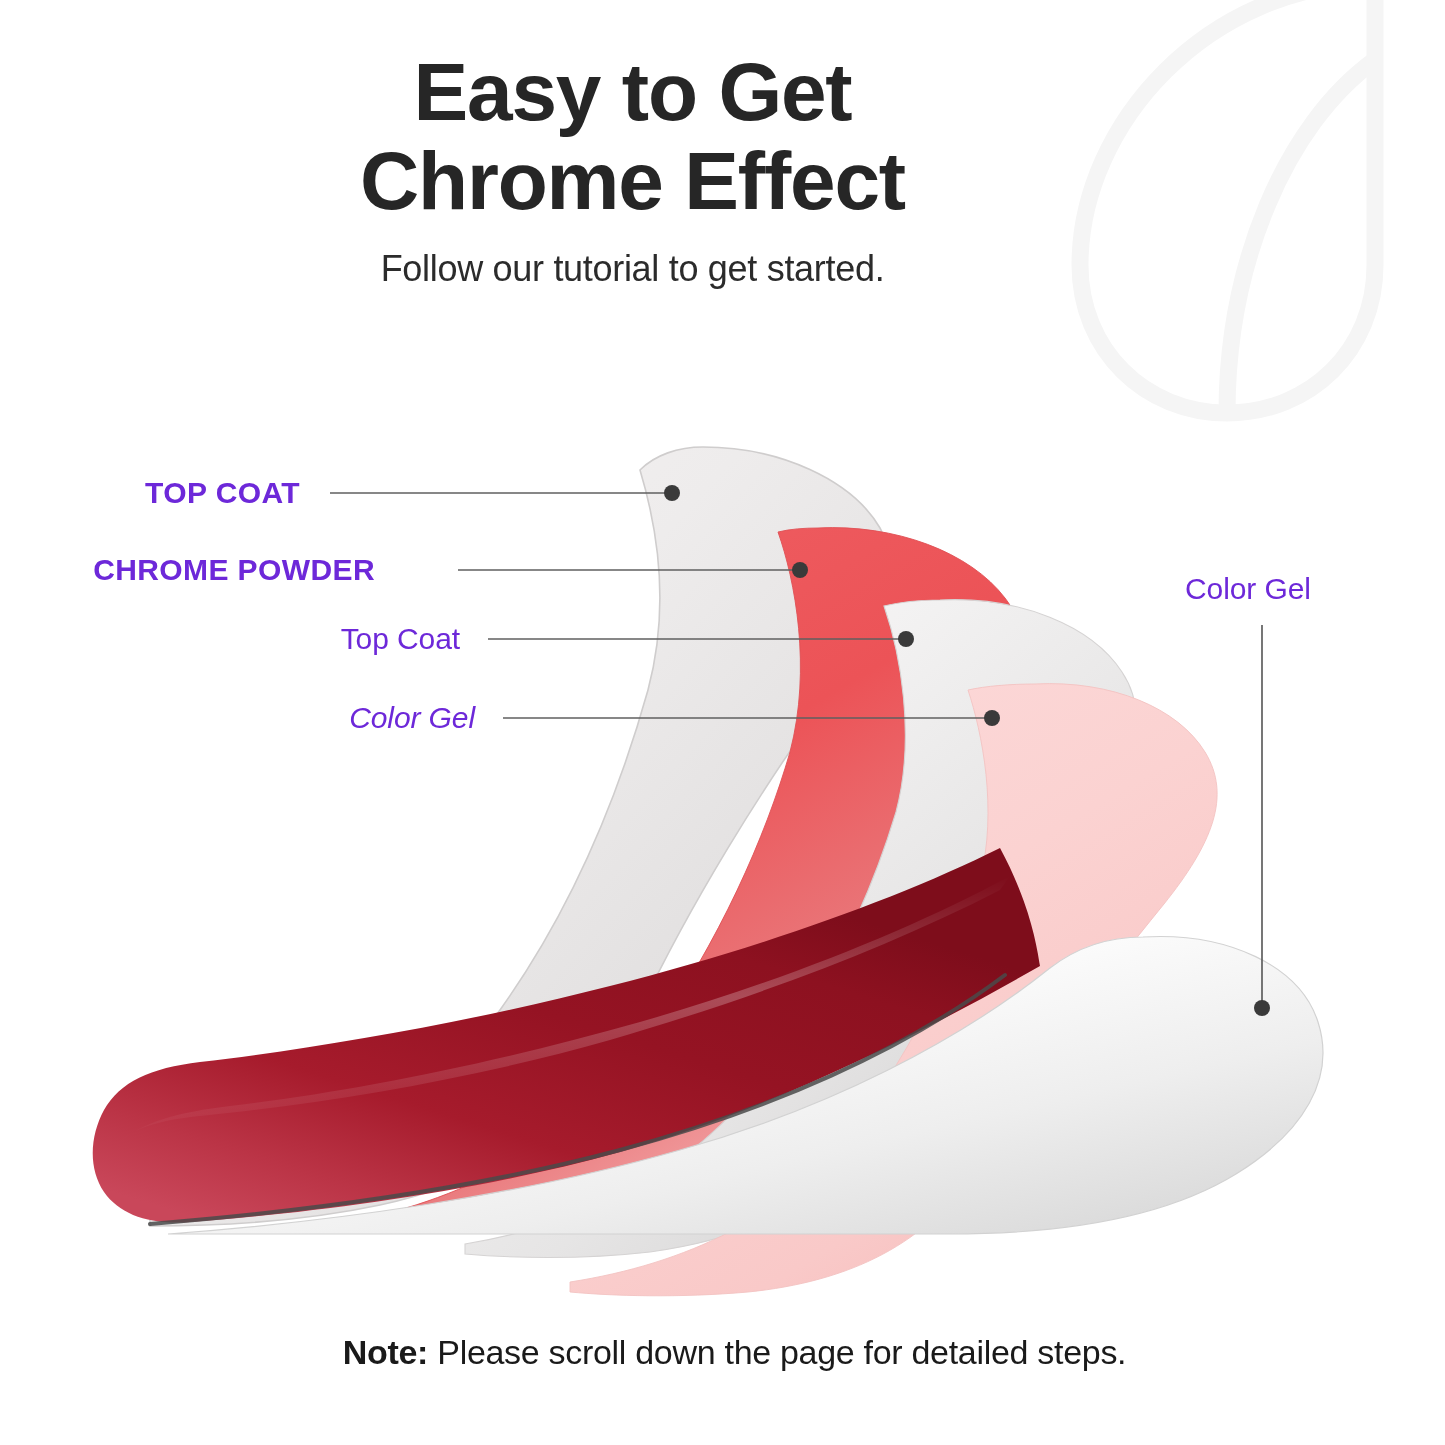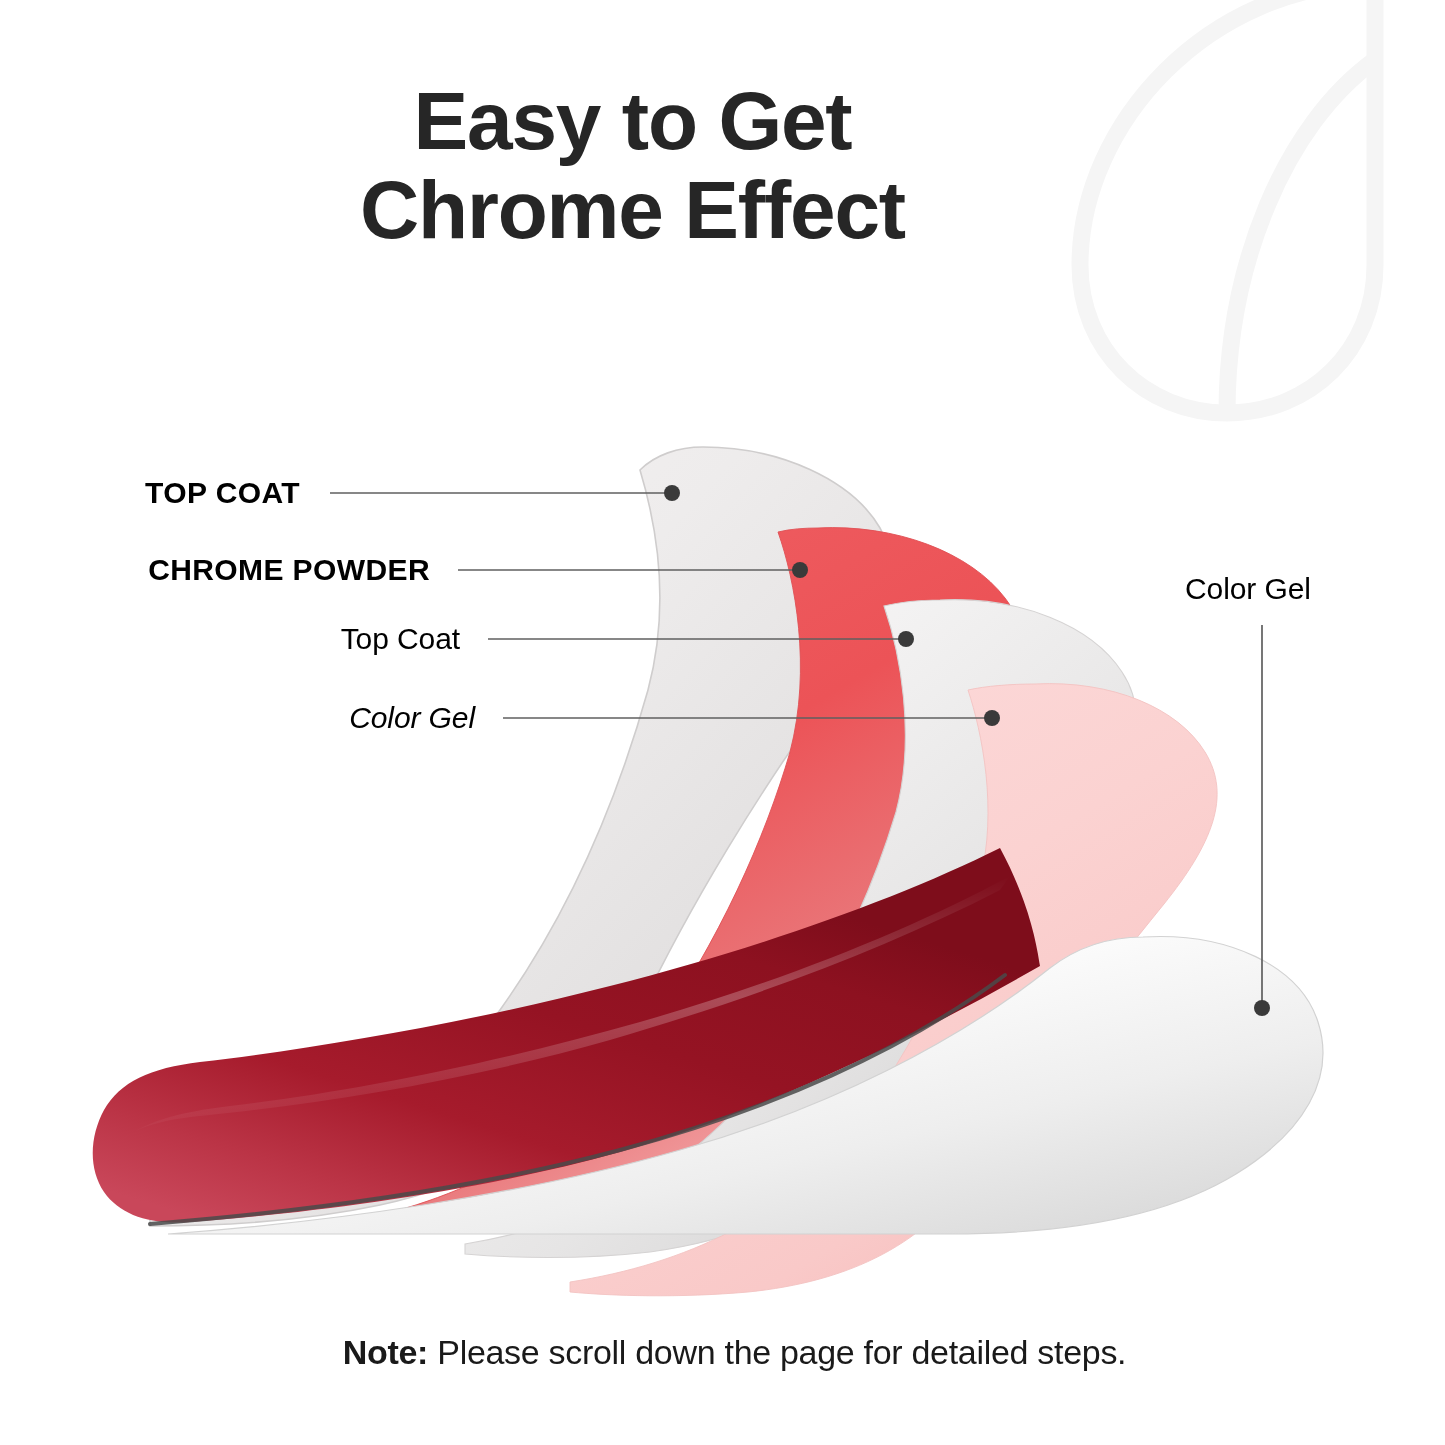--- a/index.html
+++ b/index.html
@@ -22,21 +22,21 @@
     top: -35px;
     right: -30px;
     width: 470px;
     height: 470px;
     pointer-events: none;
   }
 
   
   .header {
     position: absolute;
-    top: 76px;
+    top: 47px;
     left: 0;
     width: 1265px;
     text-align: center;
   }
   .title {
     font-size: 82px;
     font-weight: 800;
     line-height: 1.09;
     letter-spacing: -1.2px;
     color: #262626;
@@ -57,35 +57,35 @@
     top: 0;
     left: 0;
     width: 1445px;
     height: 1445px;
   }
 
   
   .label {
     position: absolute;
     white-space: nowrap;
-    color: #000000;
+    color: #6d28d9;
     transform: translateY(-50%);
   }
   .label.strong {
     font-weight: 700;
     font-size: 30px;
     letter-spacing: 0.4px;
   }
   .label.light {
     font-weight: 400;
     font-size: 30px;
     letter-spacing: -0.1px;
   }
   .lbl-topcoat-caps { right: 1145px; top: 493px; }
-  .lbl-chrome       { right: 1015px; top: 570px; margin-left: 34px; }
+  .lbl-chrome       { right: 1070px; top: 570px; margin-left: 34px; }
   .lbl-topcoat      { right: 985px;  top: 639px; }
   .lbl-colorgel     { right: 970px;  top: 718px; font-style: italic; }
   .lbl-basegel      { left: 1185px;  top: 589px; }
 
   
   .note {
     position: absolute;
     left: 0;
     top: 1352px;
     width: 1445px;
@@ -105,20 +105,21 @@
 <svg class="watermark" viewBox="0 0 470 470" aria-hidden="true">
   <g fill="none" stroke="#f5f5f5" stroke-width="17">
     <path d="M 370 18 L 370 300 C 370 385 305 448 222 448 C 140 448 75 385 75 300 C 75 158 205 18 370 18 Z"></path>
     <path d="M 222 448 C 222 300 280 160 370 95"></path>
   </g>
 </svg>
 
 <div class="header">
   <h1 class="title">Easy to Get
 Chrome Effect</h1>
+  <p class="subtitle">Follow our tutorial to get started.</p>
 </div>
 
 <svg class="illustration" viewBox="0 0 1445 1445" aria-hidden="true">
   <defs>
 
     <linearGradient id="gNailRed" x1="0.06" y1="0.95" x2="0.72" y2="0.12">
       <stop offset="0" stop-color="#c9475a"></stop>
       <stop offset="0.16" stop-color="#bb3446"></stop>
       <stop offset="0.36" stop-color="#a61b2c"></stop>
       <stop offset="0.62" stop-color="#951323"></stop>

